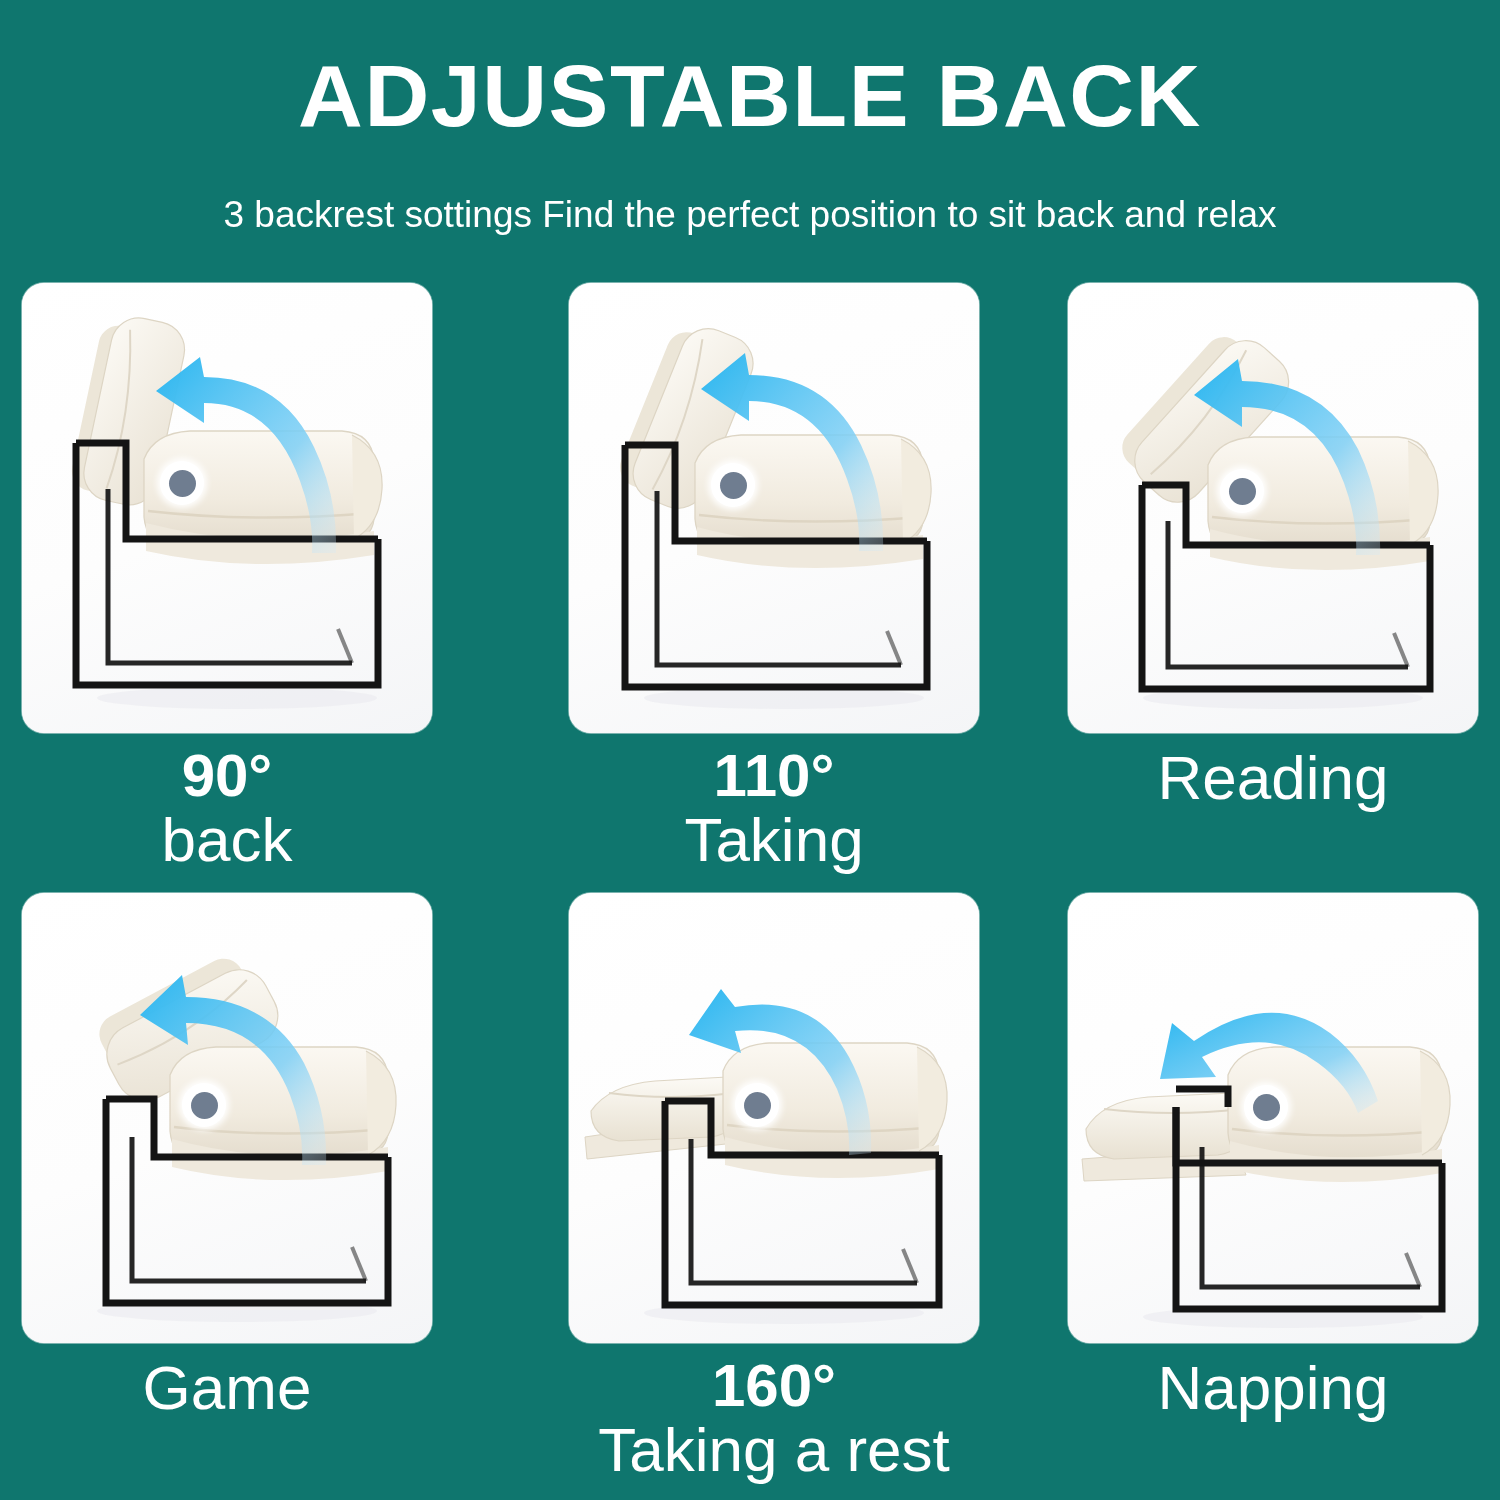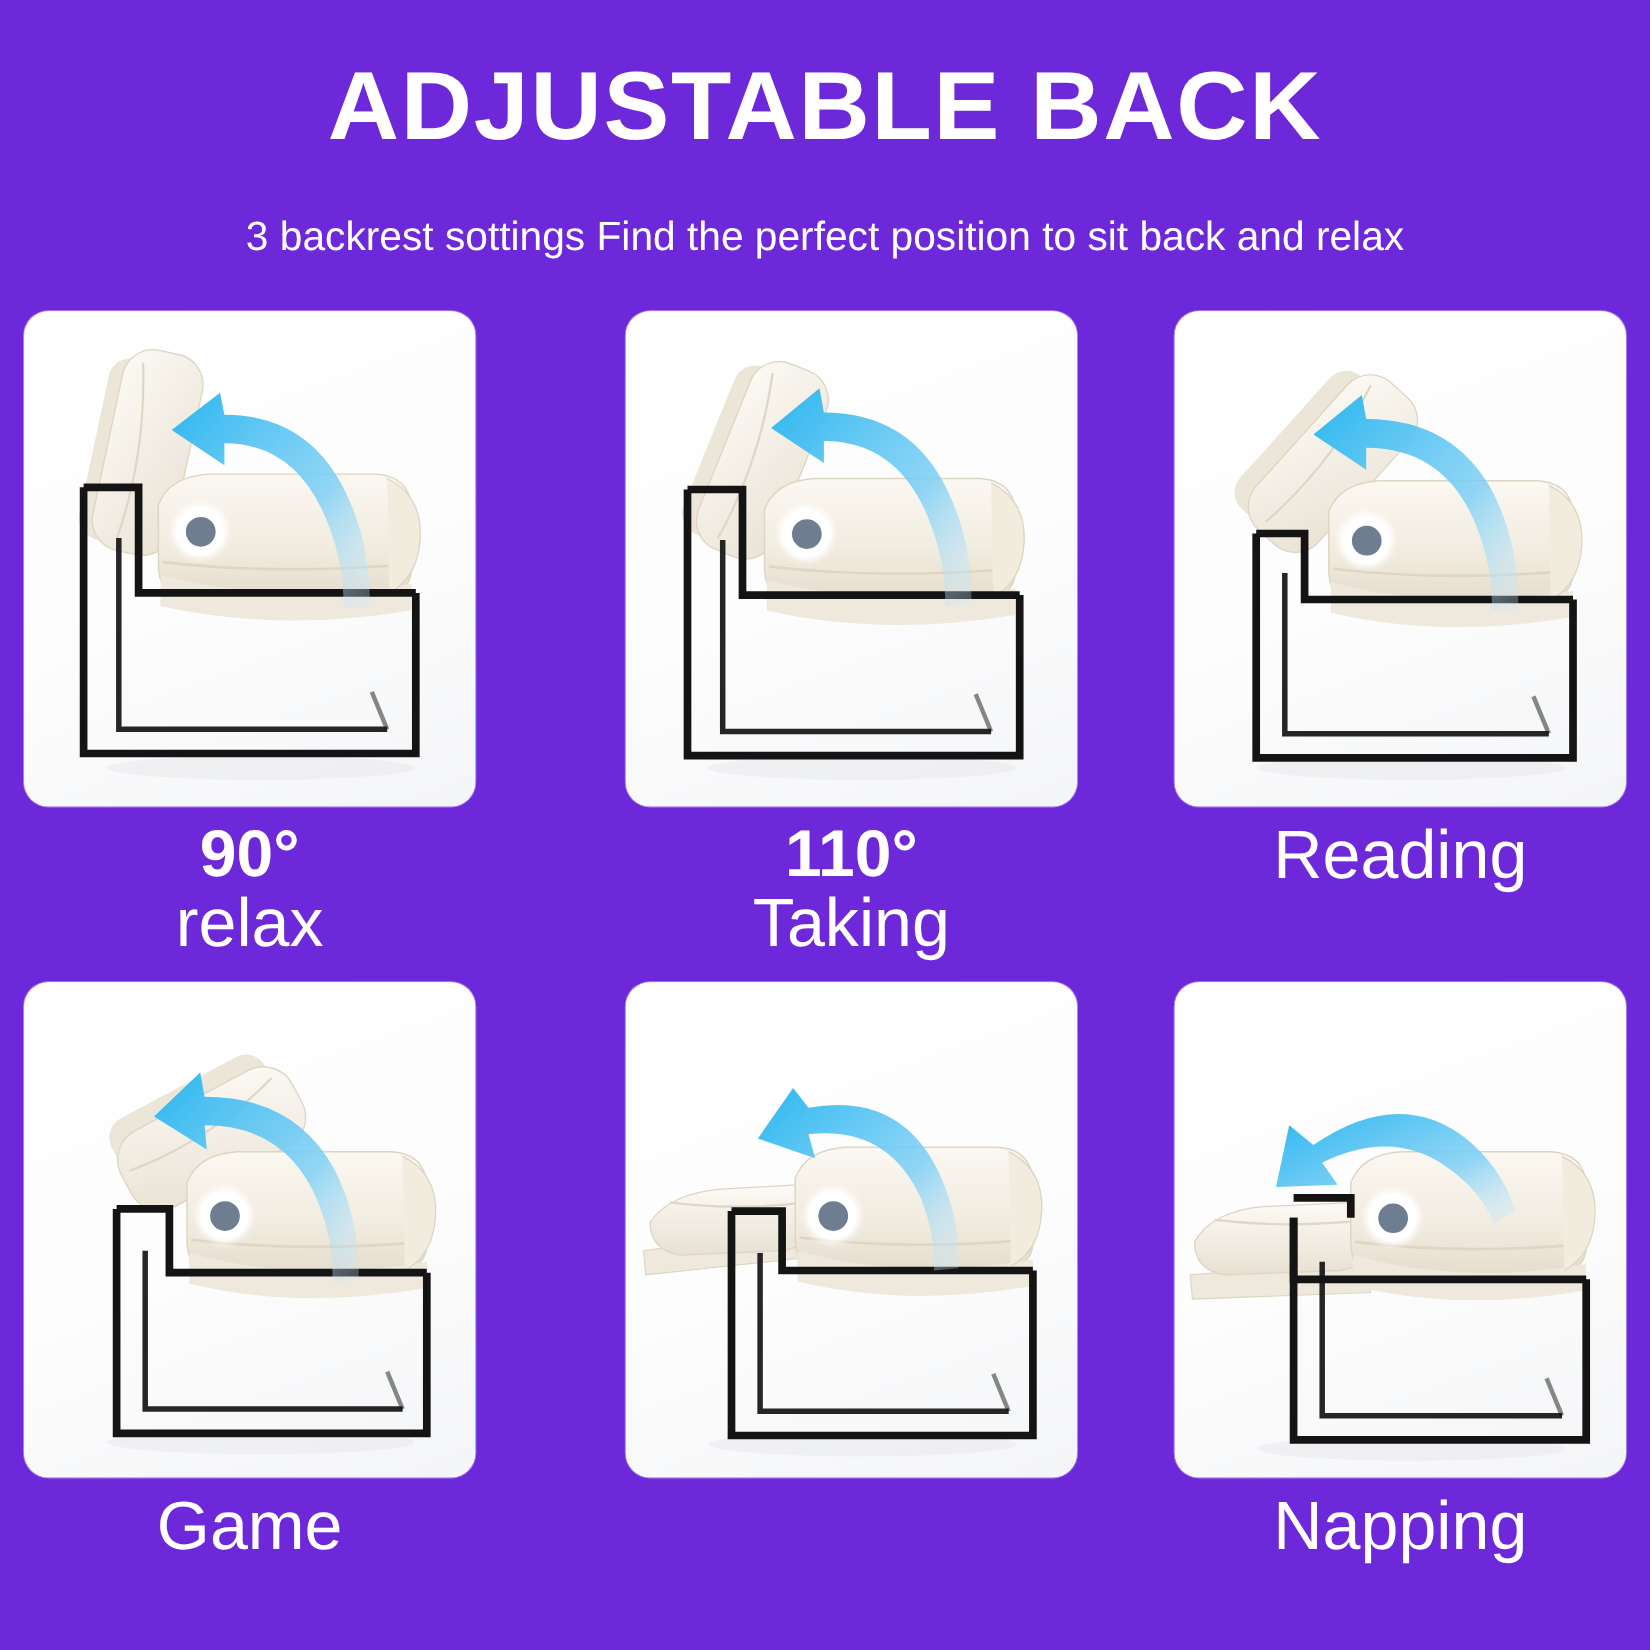--- a/index.html
+++ b/index.html
@@ -11,21 +11,21 @@
     width: 1500px;
     height: 1500px;
     overflow: hidden;
     font-family: "Liberation Sans", sans-serif;
   }
 
   #page {
     position: relative;
     width: 1500px;
     height: 1500px;
-    background: #6d28d9;
+    background: #0f766e;
     box-sizing: border-box;
   }
 
   
   .header {
     position: absolute;
     top: 52px;
     left: 0;
     width: 1500px;
     text-align: center;
@@ -208,21 +208,21 @@
               <path d="M178 74 L134 108 L182 140 L182 120 Q250 120 278 198 Q292 236 290 270
                        L314 270 Q316 214 292 164 Q258 94 182 94 Z" fill="url(#ar1)"></path>
             </svg>
           </div>
           <div class="pivot" style="left:138px; top:178px;">
               <i></i>
             </div>
         </div>
         <div class="caption">
           <span class="cap-deg">90°</span>
-          <span class="cap-act">relax</span>
+          <span class="cap-act">back</span>
         </div>
       </div>
 
       <div class="cell c1">
         <div class="card">
           <div class="card-bg"></div>
           <div class="scene">
             <svg viewBox="0 0 410 450" xmlns="http://www.w3.org/2000/svg">
               <defs>
                 <linearGradient id="ar2" x1="1" y1="1" x2="0" y2="0">
@@ -429,20 +429,24 @@
           </div>
           <div class="scene">
             <svg viewBox="0 0 410 450" xmlns="http://www.w3.org/2000/svg">
               <path d="M152 96 L120 142 L172 160 L166 138 Q238 130 268 196 Q282 230 280 262
                        L302 260 Q304 208 280 164 Q244 100 166 114 Z" fill="url(#ar5)"></path>
             </svg>
           </div>
           <div class="pivot" style="left:166px; top:190px;">
               <i></i>
             </div>
+        </div>
+        <div class="caption">
+          <span class="cap-deg">160°</span>
+          <span class="cap-act">Taking a rest</span>
         </div>
       </div>
 
       <div class="cell c2">
         <div class="card">
           <div class="card-bg"></div>
           <div class="scene">
             <svg viewBox="0 0 410 450" xmlns="http://www.w3.org/2000/svg">
               <defs>
                 <linearGradient id="ar6" x1="1" y1="1" x2="0" y2="0">

